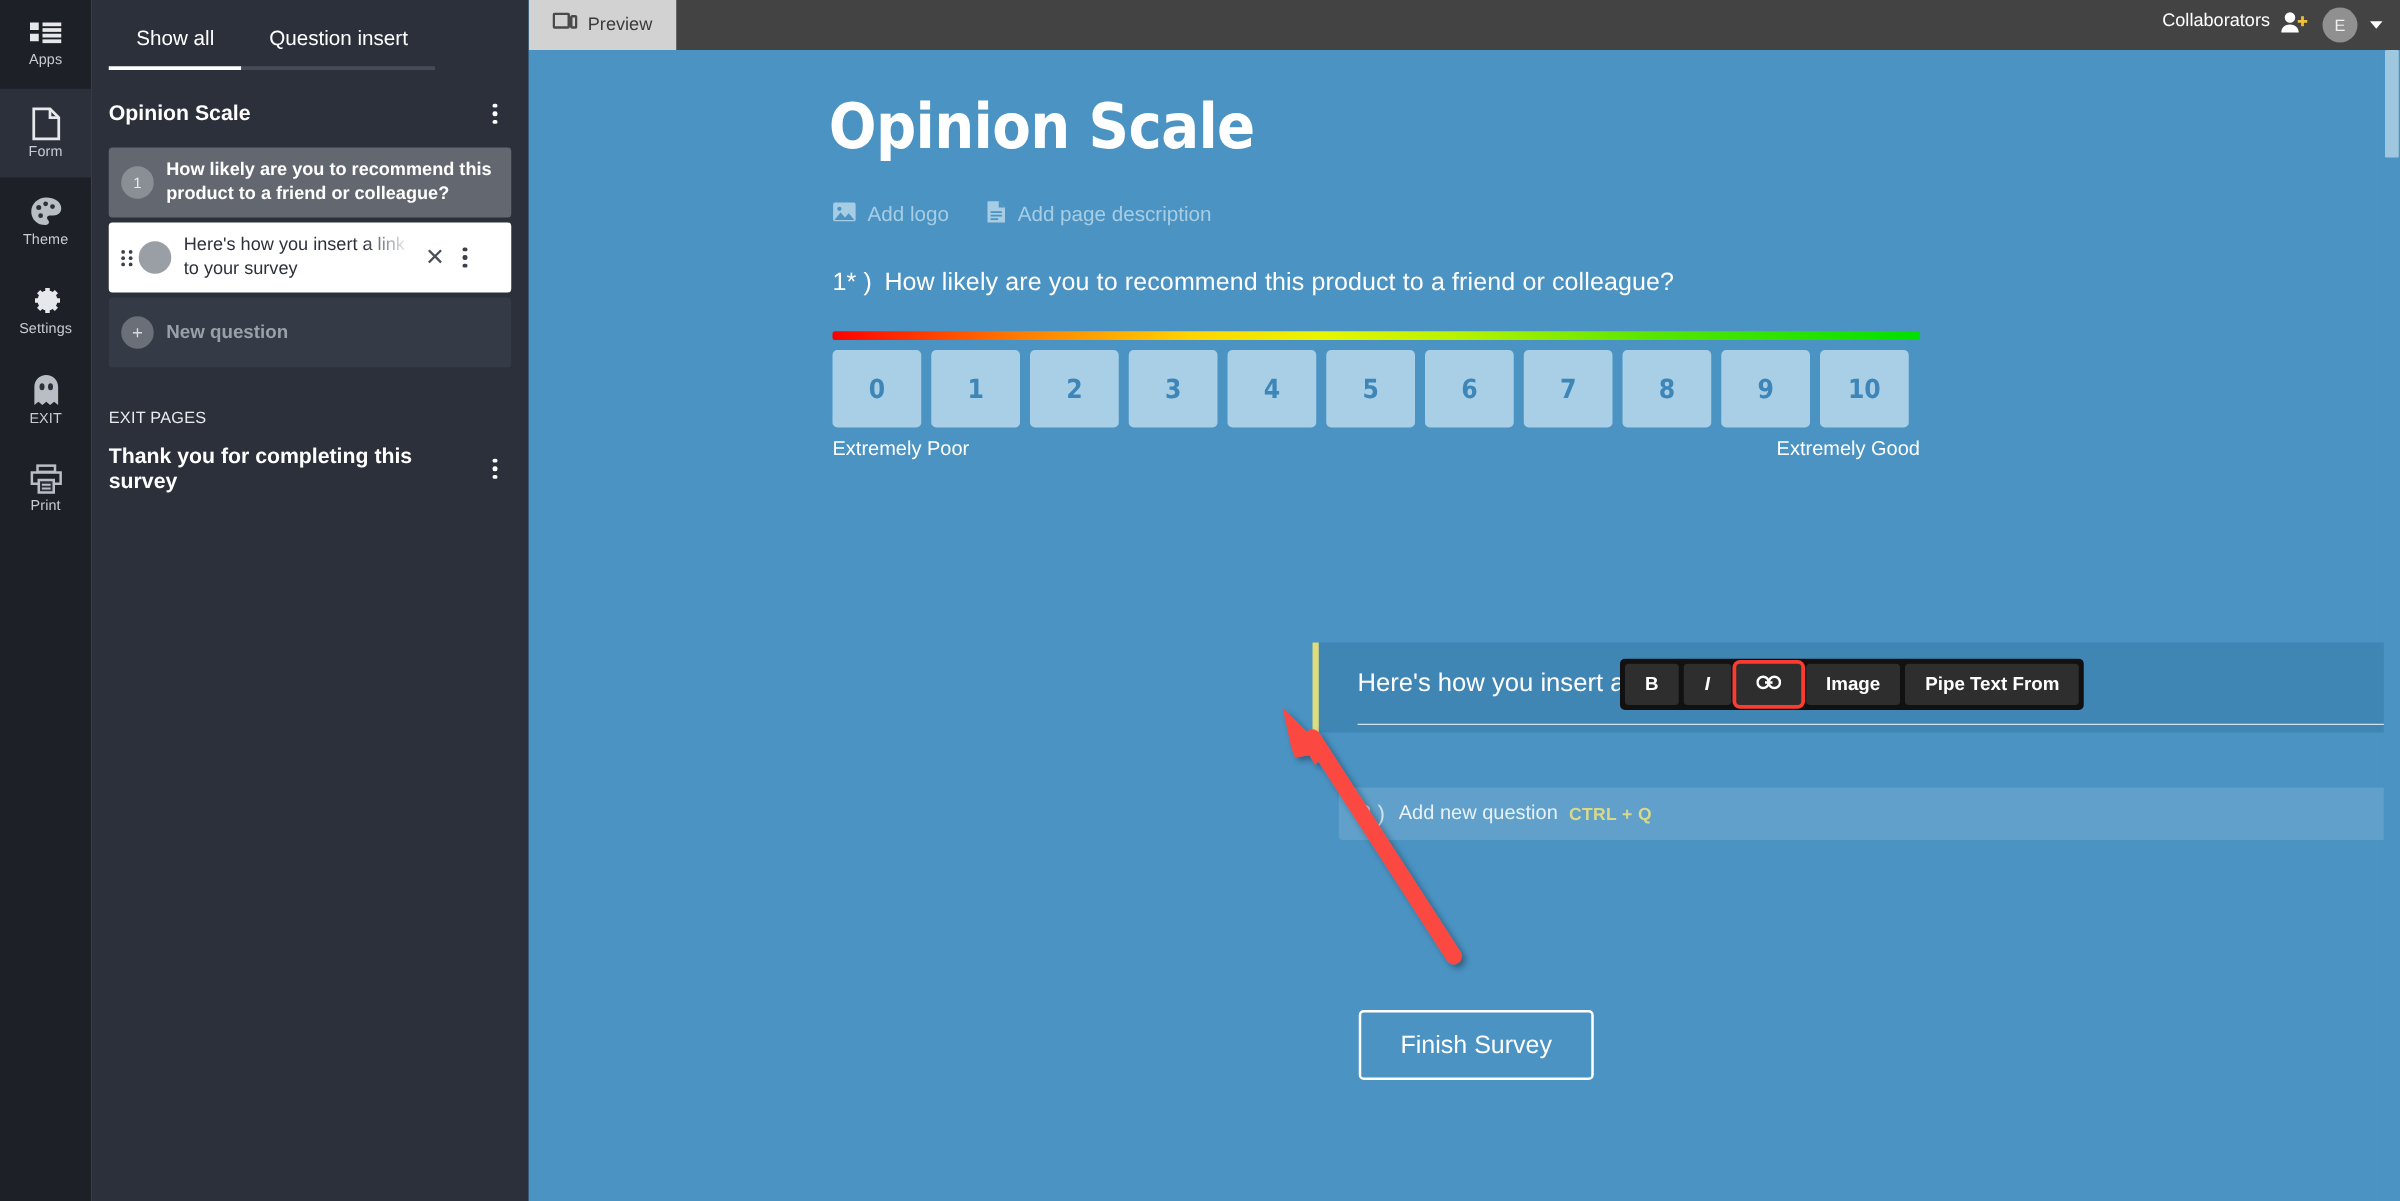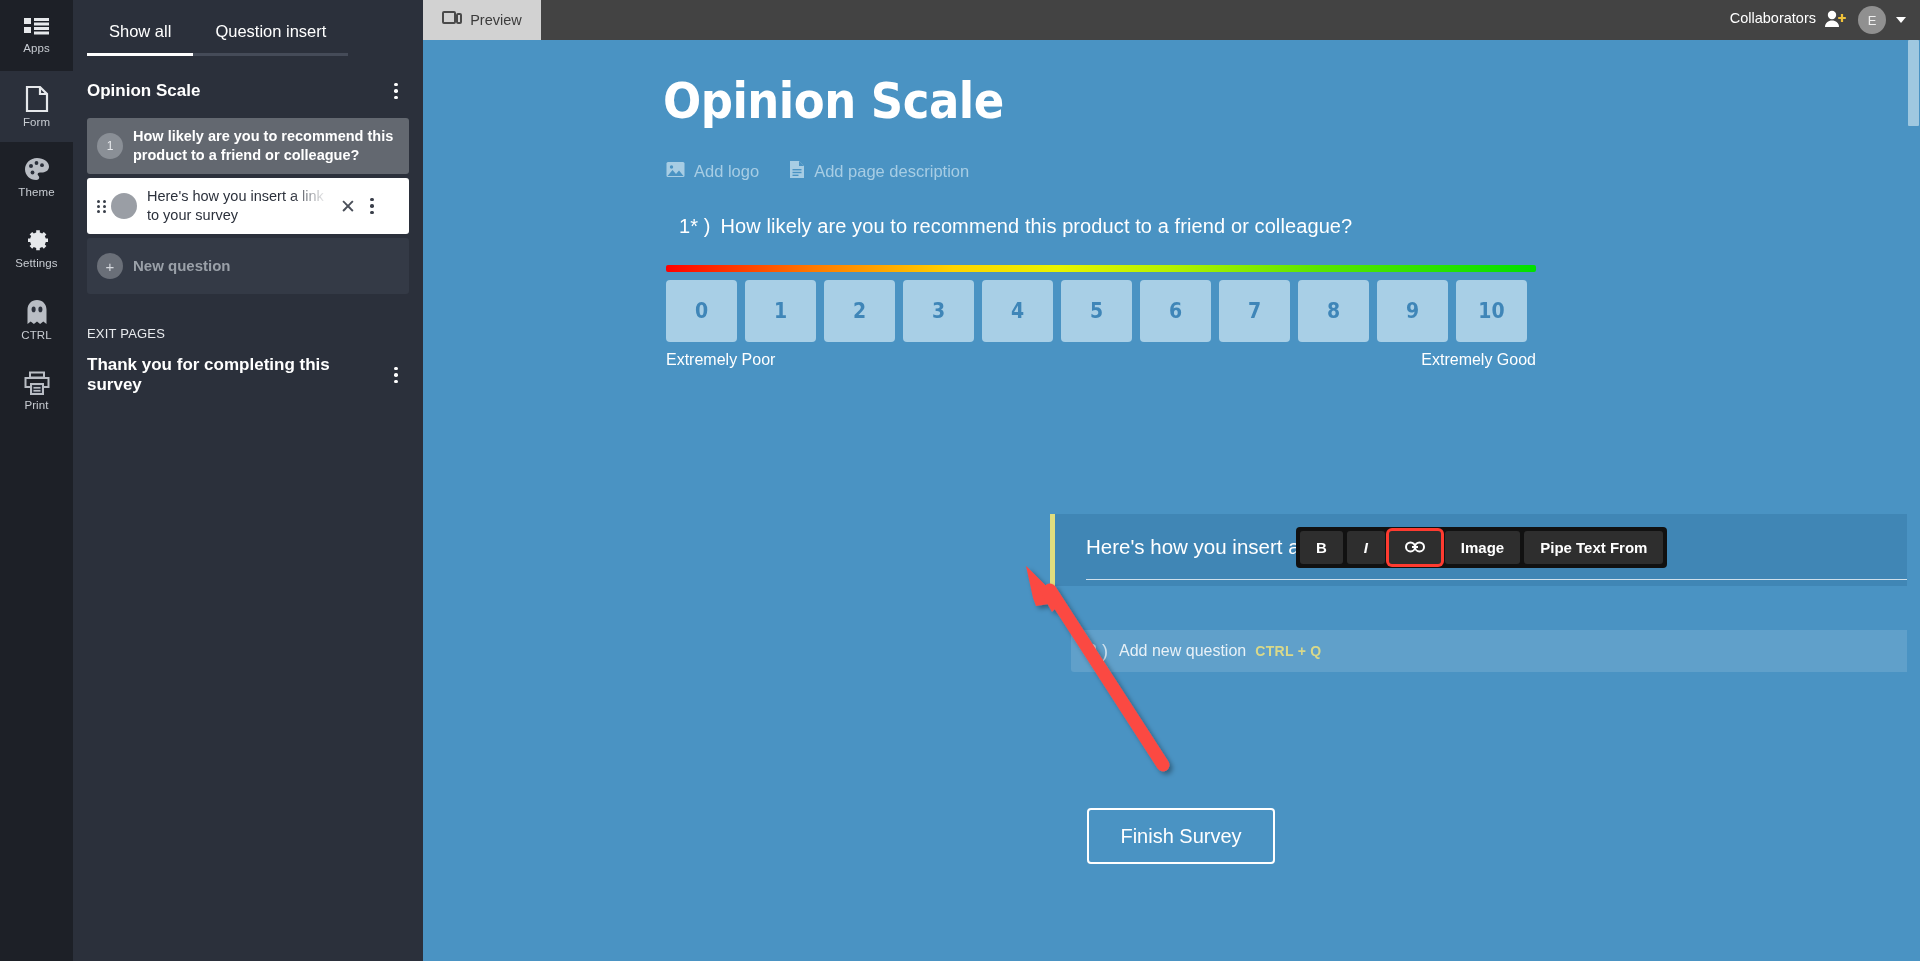--- a/index.html
+++ b/index.html
@@ -154,21 +154,21 @@
     font-family: "DejaVu Sans Condensed", "Liberation Sans Narrow", "Liberation Sans", sans-serif;
     letter-spacing: -.5px;
   }
   .addrow {
     position: absolute; left: 243px; top: 120px; display: flex; gap: 30px;
     color: #a7cde4; font-size: 16.5px; align-items: center;
   }
   .addrow .item { display: flex; align-items: center; gap: 9px; cursor: pointer; }
 
   .q1 { position: absolute; left: 243px; top: 175px; right: 10px; }
-  .q1 .qline { color: #fff; font-size: 20px; letter-spacing: .1px; margin-left: 13px; }
+  .q1 .qline { color: #fff; font-size: 20px; letter-spacing: .1px; }
   .q1 .qline .num { margin-right: 10px; }
   .gradient {
     margin-top: 27px; height: 7px; width: 870px; border-radius: 2px;
     background: linear-gradient(to right, #ff0000 0%, #ff7a00 17%, #ffd400 33%, #e8f500 45%, #b4f200 58%, #5ae600 75%, #00e000 100%);
   }
   .scale { display: flex; gap: 8px; margin-top: 8px; }
   .scale .opt {
     width: 71px; height: 62px; background: #a8cfe6; border-radius: 4px;
     display: flex; align-items: center; justify-content: center;
     color: #3f86b8; font-size: 21px; cursor: pointer;
@@ -280,21 +280,21 @@
       <span class="lbl">Settings</span>
     </div>
     <div class="rail-item">
       <span>
         <svg width="24" height="27" viewBox="0 0 24 27">
             <path fill="#b9bdc4" d="M12 1C6.5 1 2.5 5.2 2.5 10.6V25l3.2-2.6L8.9 25l3.1-2.6L15.1 25l3.2-2.6L21.5 25V10.6C21.5 5.2 17.5 1 12 1z"></path>
             <ellipse cx="8.6" cy="10.4" rx="2" ry="2.8" fill="#2b303b"></ellipse>
             <ellipse cx="15.4" cy="10.4" rx="2" ry="2.8" fill="#2b303b"></ellipse>
           </svg>
       </span>
-      <span class="lbl">CTRL</span>
+      <span class="lbl">EXIT</span>
     </div>
     <div class="rail-item">
       <span>
         <svg width="26" height="25" viewBox="0 0 26 25">
             <rect x="6" y="1.5" width="14" height="5" fill="none" stroke="#b9bdc4" stroke-width="2"></rect>
             <rect x="1.5" y="7" width="23" height="9" fill="none" stroke="#b9bdc4" stroke-width="2"></rect>
             <rect x="7" y="13" width="12" height="10" fill="#2b303b" stroke="#b9bdc4" stroke-width="2"></rect>
             <rect x="9.5" y="16" width="7" height="1.6" fill="#b9bdc4"></rect>
             <rect x="9.5" y="19" width="7" height="1.6" fill="#b9bdc4"></rect>
           </svg>

